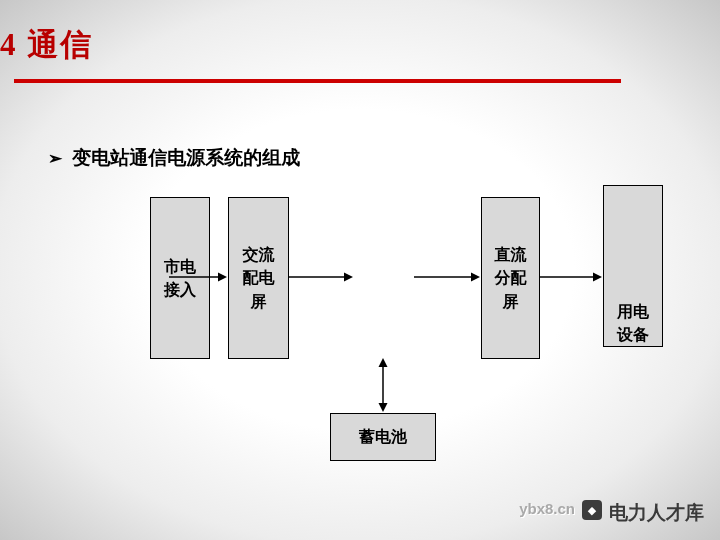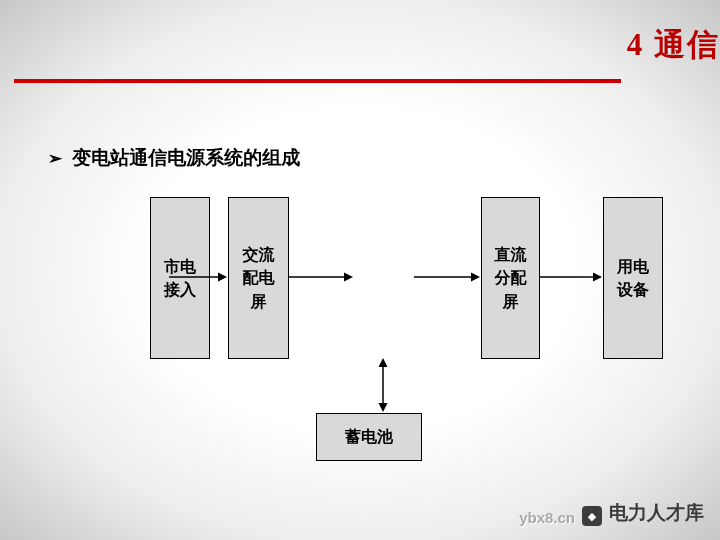--- a/index.html
+++ b/index.html
@@ -12,21 +12,21 @@
     background: radial-gradient(ellipse at center, #ffffff 42%, #ededed 72%, #c7c7c7 100%);
     font-family: "Liberation Sans", sans-serif;
     color: #000;
   }
 
   .title {
     position: absolute;
     top: 24px;
     left: 0;
     width: 100%;
-    text-align: right;
+    text-align: left;
     font-family: "Liberation Serif", serif;
     font-size: 31px;
     font-weight: bold;
     color: #b80000;
     letter-spacing: 2px;
   }
 
   .divider {
     position: absolute;
     top: 79px;
@@ -63,36 +63,36 @@
     font-weight: bold;
     font-size: 16px;
     line-height: 1.45;
     color: #000;
   }
 
   .b1 { left: 110px; top: 197px; width: 58px; height: 160px; margin-left: 40px; }
   .b2 { left: 228px; top: 197px; width: 59px; height: 160px; }
   .b3 { left: 354px; top: 197px; width: 59px; height: 160px; }
   .b4 { left: 481px; top: 197px; width: 57px; height: 160px; }
-  .b5 { left: 603px; top: 197px; width: 58px; height: 160px; }
-  .battery { left: 316px; top: 413px; width: 104px; height: 46px; }
+  .b5 { left: 603px; top: 185px; width: 58px; height: 160px; align-items: flex-end; }
+  .battery { left: 330px; top: 413px; width: 104px; height: 46px; }
 
   svg.arrows {
     position: absolute;
     left: 0;
     top: 0;
     pointer-events: none;
   }
 
   .watermark {
     position: absolute;
     right: 16px;
     bottom: 14px;
     display: flex;
-    align-items: flex-end;
+    align-items: flex-start;
     gap: 7px;
   }
   .wm-url {
     color: #a9a9a9;
     font-size: 15px;
     font-weight: bold;
     text-shadow: 1px 1px 0 #ffffff;
   }
   .wm-logo {
     width: 20px;

